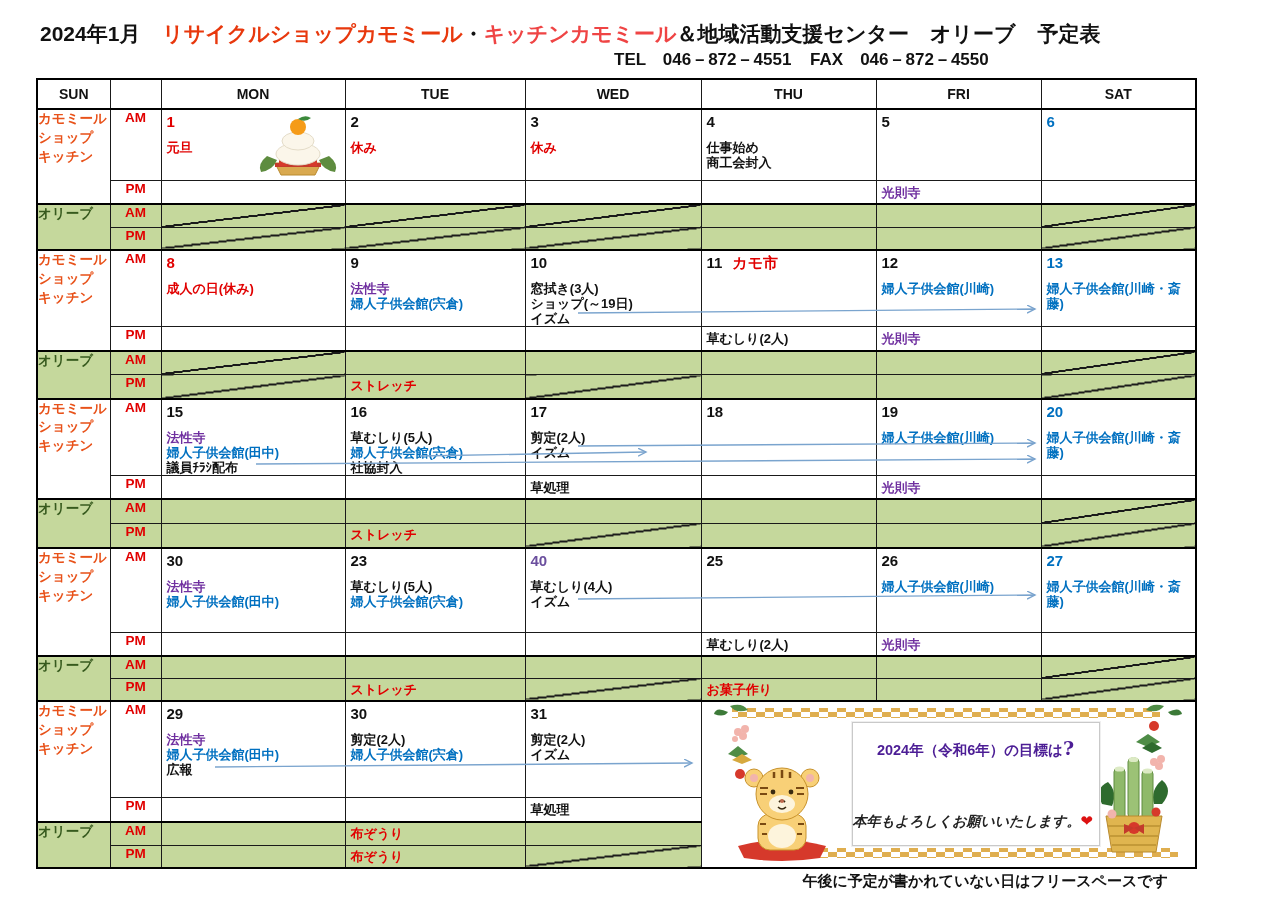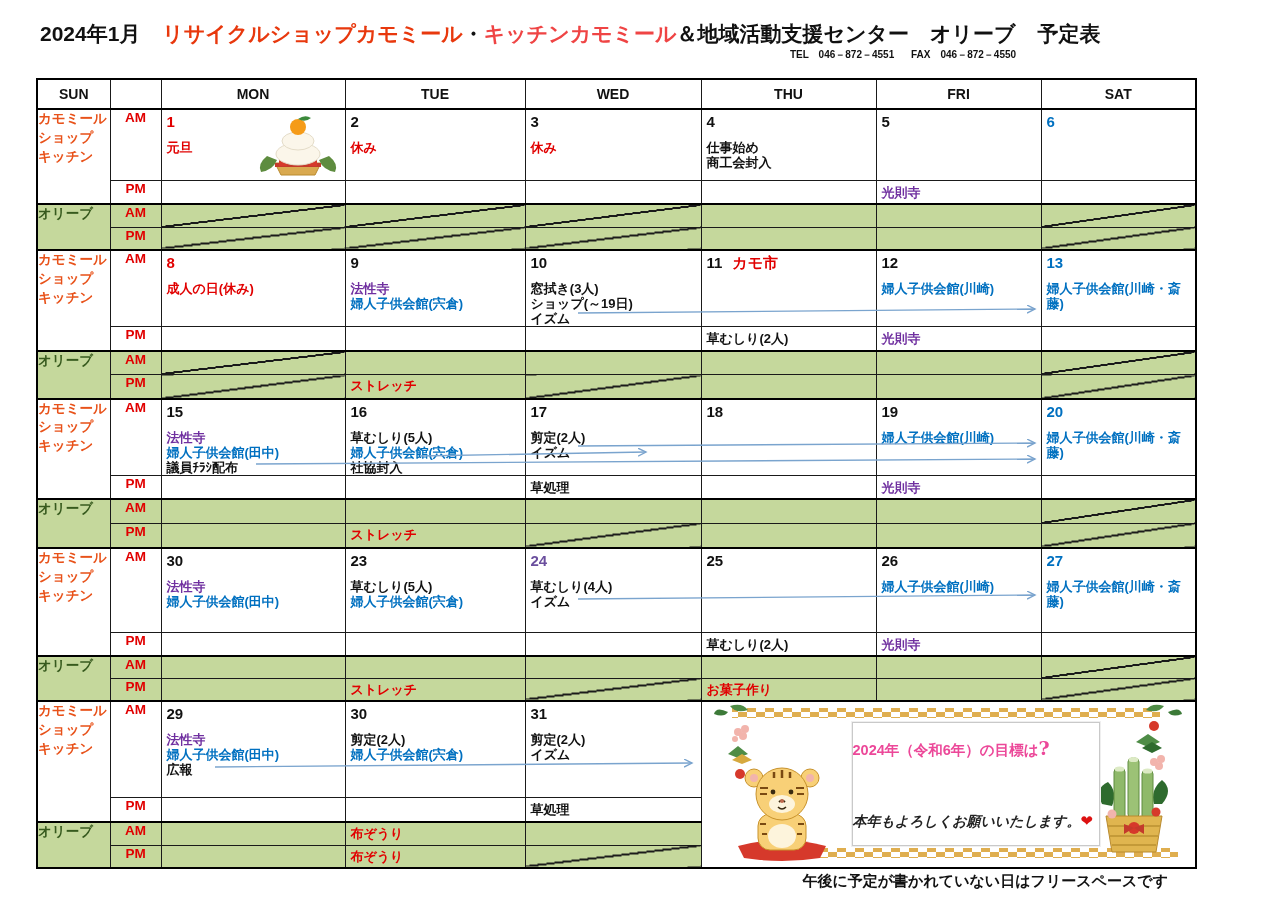--- a/index.html
+++ b/index.html
@@ -3,21 +3,21 @@
 <meta charset="utf-8">
 <style>
   html,body{margin:0;padding:0;background:#fff;}
   #page{position:relative;width:1280px;height:905px;background:#fff;
         font-family:"Liberation Sans","DejaVu Sans",sans-serif;font-weight:bold;color:#111;}
   
   #title{position:absolute;left:40px;top:20px;font-size:21px;white-space:nowrap;}
   .tt-red{color:#E8380D;}
   .tt-blue{color:#ef4444;}
   .tt-gap{margin-left:16px;}
-  #contact{position:absolute;left:600px;top:48px;width:592px;text-align:center;font-size:10px;white-space:nowrap;}
+  #contact{position:absolute;left:600px;top:48px;width:592px;text-align:left;font-size:17px;white-space:nowrap;}
   #contact span{margin-left:14px;}
   
   table.t{position:absolute;left:36px;top:78px;width:1159px;border-collapse:collapse;table-layout:fixed;border-radius:18px;}
   .t td,.t th{border:1px solid #1a1a1a;padding:0;vertical-align:top;overflow:hidden;}
   .t{border:2px solid #000;}
   tr.wk td{border-top:2px solid #000;}
   tr.ost td{border-top:2px solid #000;}
   .t th{height:28px;font-size:14px;text-align:center;vertical-align:middle;font-weight:bold;color:#111;}
   .sunh{color:#E10000;}
   .sath{color:#31609F;}
@@ -39,21 +39,21 @@
   
   .og{background:#C5D89C;}
   .diag{background-image:linear-gradient(to bottom right,
         transparent calc(50% - 1px), #1a1a1a calc(50% - 1px),
         #1a1a1a calc(50% + 1px), transparent calc(50% + 1px));}
   .og .ln{padding:3px 0 0 5px;}
   
   td.msg{position:relative;background:#fff;}
   #mbox{position:absolute;left:150px;top:20px;width:246px;height:122px;background:#fff;
         border:1px solid #C9C9C9;box-shadow:0 0 0 1px #EFEFEF;}
-  #mline1{margin-top:14px;text-align:left;font-size:14.5px;color:#ec4899;}
+  #mline1{margin-top:14px;text-align:center;font-size:14.5px;color:#4c1d95;}
   #mline1 .q{font-size:19px;font-family:"DejaVu Serif",serif;}
   #mline2{position:absolute;bottom:14px;left:0;right:0;font-size:14px;color:#222;font-style:italic;}
   #mline2 .h{color:#DD1111;font-size:15px;}
   #deco{position:absolute;left:0;top:0;pointer-events:none;}
   
   #arrows{position:absolute;left:0;top:0;pointer-events:none;}
   #mochi{position:absolute;right:2px;top:4px;}
   #foot{position:absolute;left:500px;top:872px;width:668px;text-align:right;font-size:15px;color:#111;white-space:nowrap;}
 </style>
 </head>
@@ -345,21 +345,21 @@
         </div>
       </td>
       <td class="dc">
         <div class="num">23</div>
         <div class="ct">
           <div class="ln">草むしり(5人)</div>
           <div class="ln blu">婦人子供会館(宍倉)</div>
         </div>
       </td>
       <td class="dc">
-        <div class="num np">24</div>
+        <div class="num np">40</div>
         <div class="ct">
           <div class="ln">草むしり(4人)</div>
           <div class="ln">イズム</div>
         </div>
       </td>
       <td class="dc">
         <div class="num">25</div>
       </td>
       <td class="dc">
         <div class="num">26</div>

